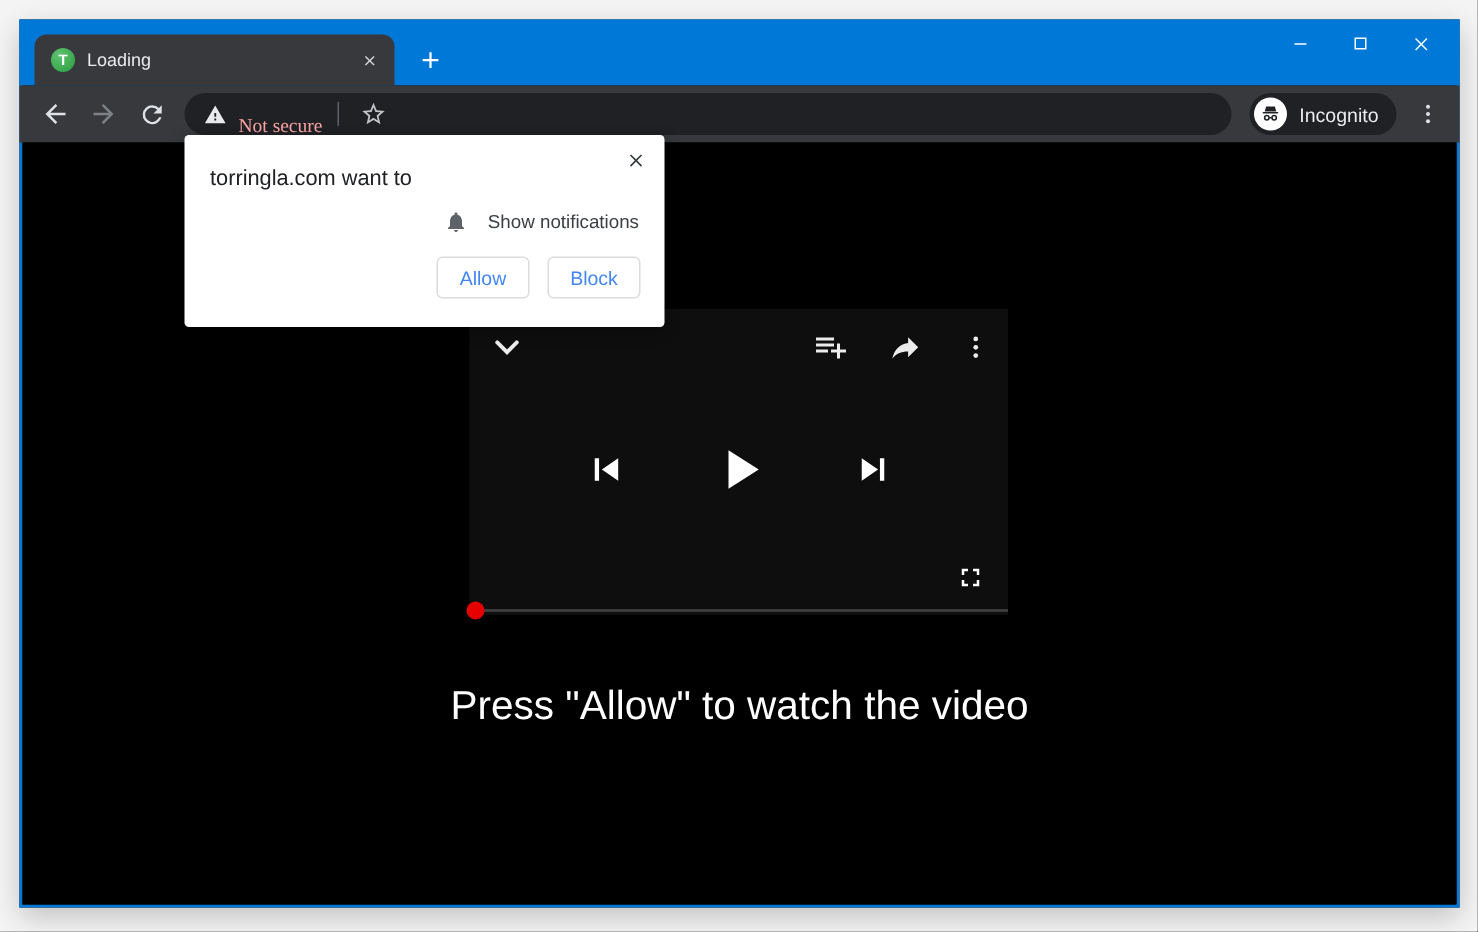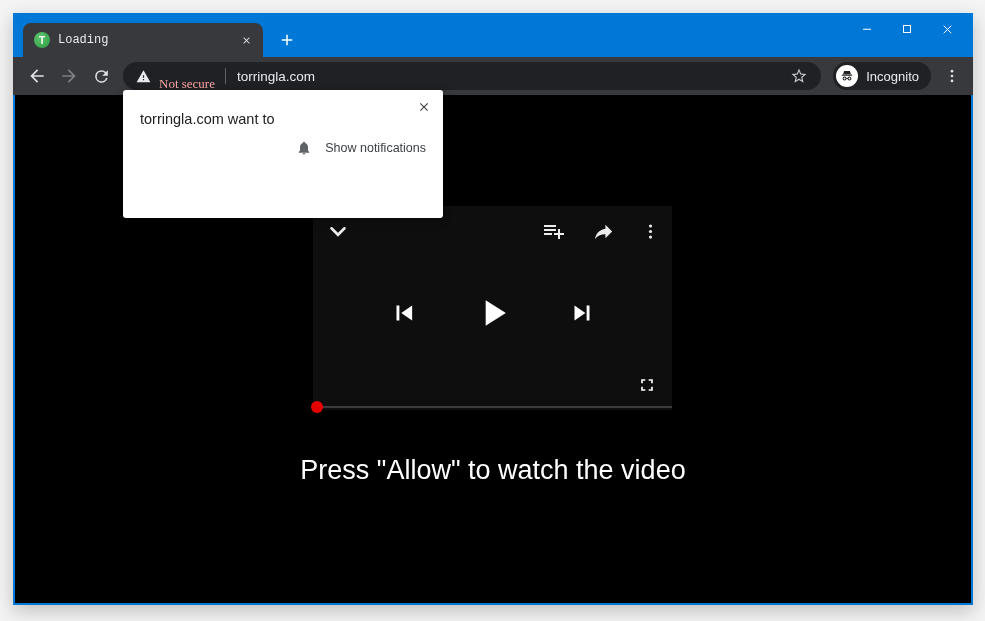--- a/index.html
+++ b/index.html
@@ -12,21 +12,21 @@
     background:#000; box-shadow:0 6px 18px rgba(0,0,0,.22); }
 
   
   .titlebar{ position:absolute; left:-2px; top:0; width:960px; height:44px; background:#0078d7; }
   .tab{ position:absolute; left:10px; top:10px; width:240px; height:34px;
     background:#38393c; border-radius:8px 8px 0 0; display:flex; align-items:center; padding:0 8px 0 11px; }
   .favicon{ width:16px; height:16px; border-radius:50%;
     background:radial-gradient(circle at 35% 30%, #5fc46f, #2a9b41); color:#fff;
     font-size:10px; font-weight:bold; display:flex; align-items:center; justify-content:center; }
   .tab-title{ color:#e8eaed; font-size:12px; margin-left:8px; flex:1;
-    white-space:nowrap; overflow:hidden;font-family:Liberation Mono, monospace; }
+    white-space:nowrap; overflow:hidden; }
   .icon-btn{ display:flex; align-items:center; justify-content:center; cursor:pointer; }
   .tab-close{ width:18px; height:18px; border-radius:50%; }
   .newtab-btn{ position:absolute; left:262px; top:15px; width:24px; height:24px; border-radius:4px; }
   .win-controls{ position:absolute; right:6px; top:0; height:32px; display:flex; }
   .win-btn{ width:40px; height:32px; }
 
   
   .toolbar{ position:absolute; left:-2px; top:44px; width:960px; height:38px; background:#38393c;
     display:flex; align-items:center; padding:0 8px; }
   .nav-btn{ width:32px; height:30px; border-radius:50%; flex:0 0 auto; }
@@ -147,21 +147,20 @@
     </div>
 
     <div class="omnibox">
       <span>
         <svg width="15" height="15" viewBox="0 0 24 24">
             <path fill="#e8eaed" d="M1 21h22L12 2 1 21zm12-3h-2v-2h2v2zm0-4h-2v-4h2v4z"></path>
           </svg>
       </span>
       <span class="sec-label">Not secure</span>
       <span class="omni-sep"></span>
-      <span class="omni-url">torringla.com</span>
       <div class="icon-btn star-btn">
         <span>
           <svg width="18" height="18" viewBox="0 0 24 24">
               <path fill="#c0c3c7" d="M22 9.24l-7.19-.62L12 2 9.19 8.63 2 9.24l5.46 4.73L5.82 21 12 17.27 18.18 21l-1.63-7.03L22 9.24zM12 15.4l-3.76 2.27 1-4.28-3.32-2.88 4.38-.38L12 6.1l1.71 4.04 4.38.38-3.32 2.88 1 4.28L12 15.4z"></path>
             </svg>
         </span>
       </div>
     </div>
 
     <div class="incognito-badge">
@@ -282,15 +281,19 @@
     </div>
     <div class="dialog-title">torringla.com want to</div>
     <div class="dialog-row">
       <span>
         <svg width="16" height="16" viewBox="0 0 24 24">
             <path fill="#5f6368" d="M12 22c1.1 0 2-.9 2-2h-4c0 1.1.9 2 2 2zm6-6v-5c0-3.07-1.63-5.64-4.5-6.32V4c0-.83-.67-1.5-1.5-1.5s-1.5.67-1.5 1.5v.68C7.64 5.36 6 7.92 6 11v5l-2 2v1h16v-1l-2-2z"></path>
           </svg>
       </span>
       <span class="dialog-request">Show notifications</span>
     </div>
+    <div class="dialog-actions">
+      <button class="dlg-btn">Allow</button>
+      <button class="dlg-btn">Block</button>
+    </div>
   </div>
 
 </div>
 
 </body></html>

